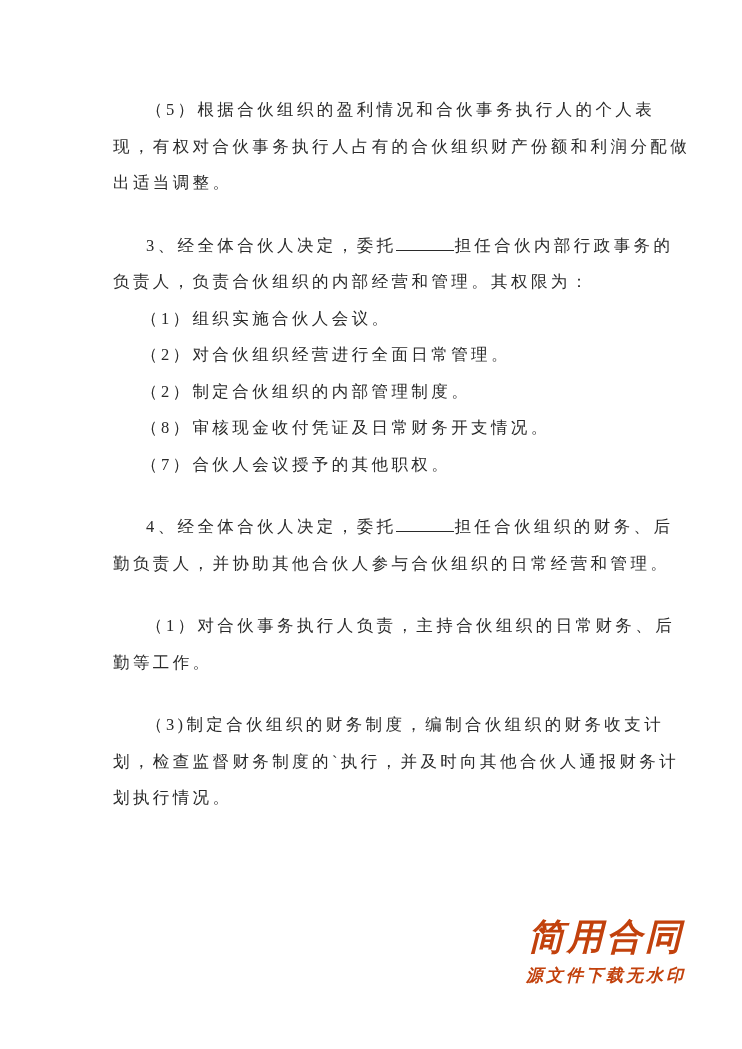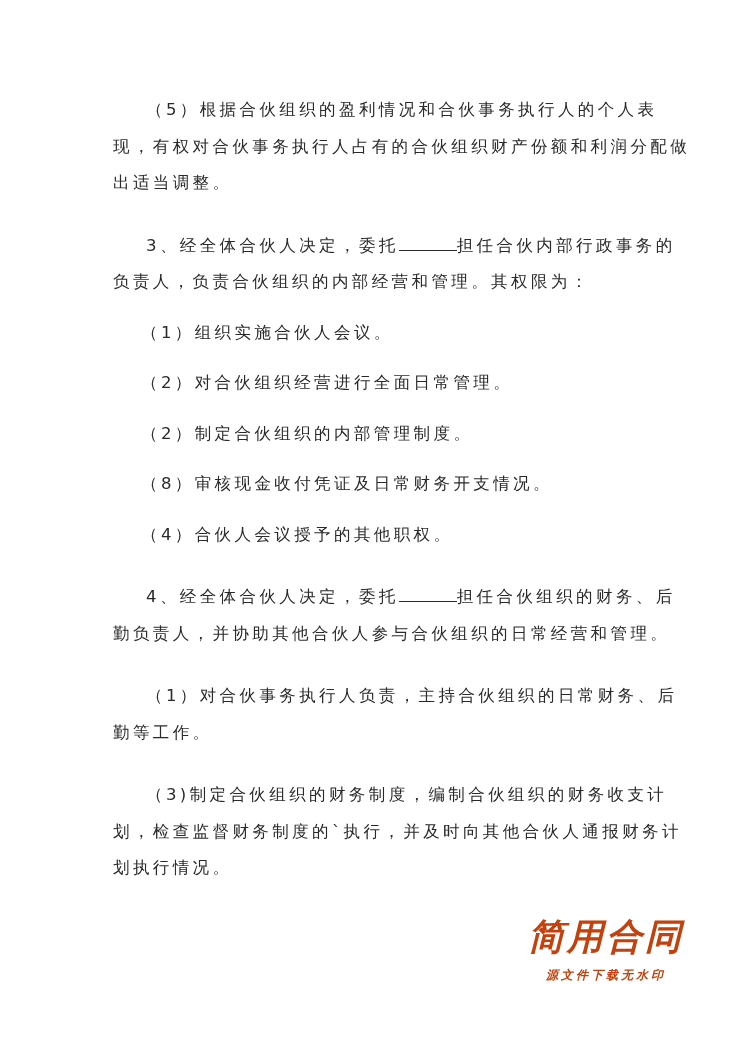--- a/index.html
+++ b/index.html
@@ -30,27 +30,27 @@
       width: 580px;
     }
     .para {
       margin: 0;
       font-size: 16.5px;
       line-height: 36.5px;
       letter-spacing: 3.4px;
       text-indent: 33px;
       white-space: normal;
       word-break: break-all;
+      font-family: Liberation Serif, serif;
     }
     .para.gap {
       margin-top: 26px;
     }
     .para.item {
       text-indent: 28px;
-      margin-top: 14px;
     }
     .blank {
       display: inline-block;
       width: 58px;
       border-bottom: 1.2px solid #2a2a2a;
       height: 14px;
       vertical-align: baseline;
       text-indent: 0;
     }
     .watermark {
@@ -63,42 +63,42 @@
       font-style: italic;
       user-select: none;
     }
     .wm-title {
       font-size: 36px;
       font-weight: bold;
       letter-spacing: 3px;
       line-height: 44px;
     }
     .wm-sub {
-      font-size: 12px;
+      font-size: 17px;
       font-weight: bold;
       letter-spacing: 3px;
       line-height: 24px;
       margin-top: 4px;
     }
   </style>
 </head>
 <body>
 
 <div class="page">
   <div class="content">
 
     <p class="para">（5）根据合伙组织的盈利情况和合伙事务执行人的个人表现，有权对合伙事务执行人占有的合伙组织财产份额和利润分配做出适当调整。</p>
 
     <p class="para gap"><span>3、经全体合伙人决定，委托</span><span class="blank"></span><span>担任合伙内部行政事务的负责人，负责合伙组织的内部经营和管理。其权限为：</span></p>
 
     <p class="para item">（1）组织实施合伙人会议。</p>
     <p class="para item">（2）对合伙组织经营进行全面日常管理。</p>
     <p class="para item">（2）制定合伙组织的内部管理制度。</p>
     <p class="para item">（8）审核现金收付凭证及日常财务开支情况。</p>
-    <p class="para item">（4）合伙人会议授予的其他职权。</p>
+    <p class="para item">（7）合伙人会议授予的其他职权。</p>
 
     <p class="para gap"><span>4、经全体合伙人决定，委托</span><span class="blank"></span><span>担任合伙组织的财务、后勤负责人，并协助其他合伙人参与合伙组织的日常经营和管理。</span></p>
 
     <p class="para gap">（1）对合伙事务执行人负责，主持合伙组织的日常财务、后勤等工作。</p>
     <p class="para gap">（3)制定合伙组织的财务制度，编制合伙组织的财务收支计划，检查监督财务制度的`执行，并及时向其他合伙人通报财务计划执行情况。</p>
 
   </div>
 
   <div class="watermark">
     <div class="wm-title">简用合同</div>

